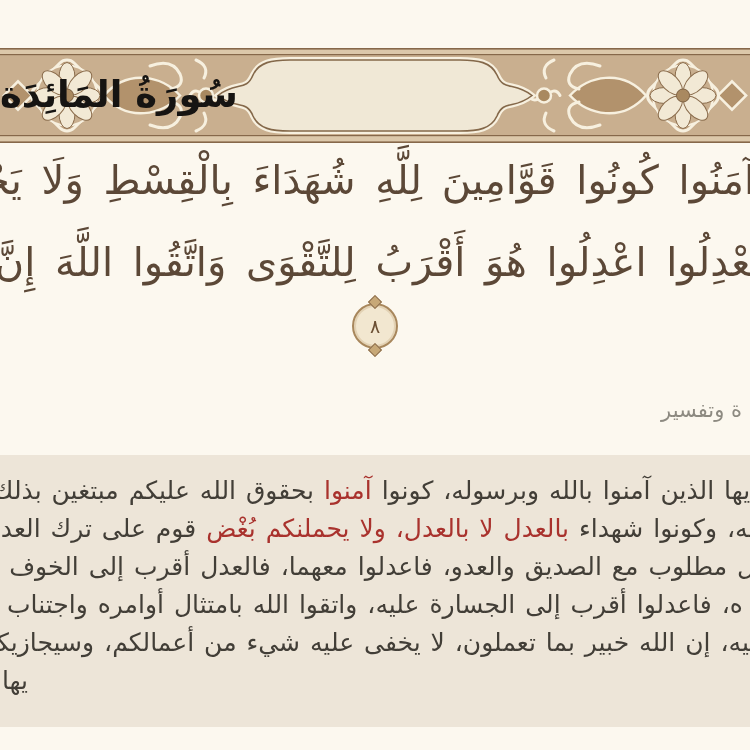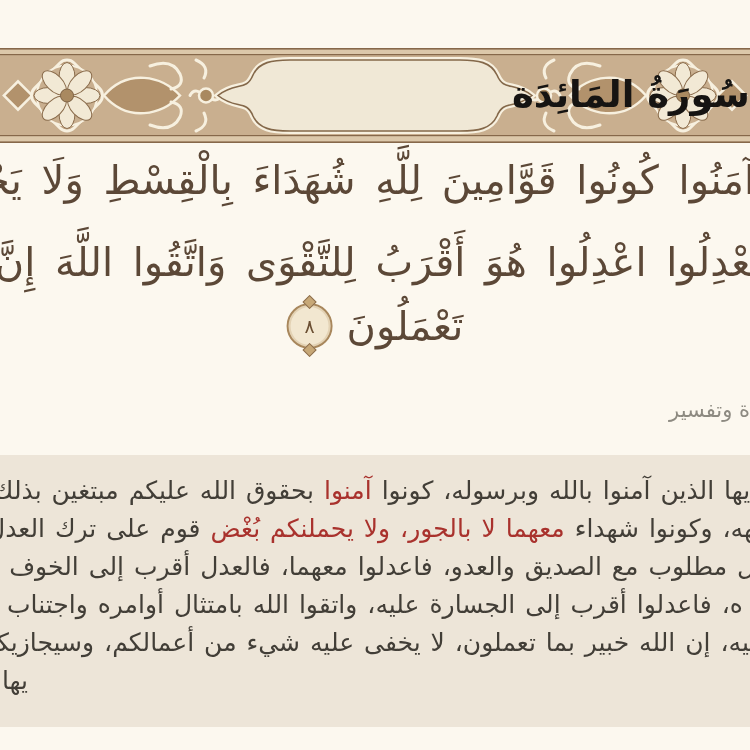--- a/index.html
+++ b/index.html
@@ -8,21 +8,21 @@
     background:var(--bg,#FCF8EF);
     font-family:"DejaVu Sans", sans-serif;
   }
   .page{position:absolute;inset:0;overflow:hidden;}
 
   
   .header-band{position:absolute;top:48px;left:0;width:750px;height:95px;}
   .header-band svg{position:absolute;top:0;left:0;}
   .surah-title{
     position:absolute;top:10px;left:0;width:750px;height:74px;
-    line-height:74px;text-align:right;
+    line-height:74px;text-align:left;
     font-size:37px;font-weight:bold;color:#161412;
     direction:rtl;letter-spacing:0px;
   }
 
   
   .verse-line{
     position:absolute;left:50%;transform:translateX(-50%);
     white-space:nowrap;direction:rtl;
     color:var(--verse,#5C4837);
     font-size:40px;line-height:60px;height:60px;
@@ -44,21 +44,21 @@
   .ayah-medallion::before,.ayah-medallion::after{
     content:"";position:absolute;left:50%;width:8px;height:8px;
     background:#C7A877;border:1px solid #8A6C4C;
     transform:translateX(-50%) rotate(45deg);
   }
   .ayah-medallion::before{top:-8px;}
   .ayah-medallion::after{bottom:-8px;}
 
   
   .section-label{
-    position:absolute;top:398px;right:0;
+    position:absolute;top:398px;right:8px;
     font-size:21px;color:#8D8A81;direction:rtl;white-space:nowrap;
   }
 
   
   .tafsir-box{
     position:absolute;top:455px;left:-30px;right:-30px;height:272px;
     background:var(--box,#EDE5D8);border-radius:14px;
     padding-top:17px;box-sizing:border-box;overflow:hidden;
   }
   .t-line{position:relative;height:38px;}
@@ -129,35 +129,34 @@
                C478,12 491,14 497,27 C504,44 514,33 532,47.5
                C514,62 504,51 497,68 C491,81 478,83 460,83 L290,83
                C272,83 259,81 253,68 C246,51 236,62 218,47.5 Z" fill="#F0E8D6" stroke="#84684A" stroke-width="1.6"></path>
     </svg>
     <div class="surah-title">سُورَةُ المَائِدَة</div>
   </div>
 
   <div class="verse-line vl1">يَا أَيُّهَا الَّذِينَ آمَنُوا كُونُوا قَوَّامِينَ لِلَّهِ شُهَدَاءَ بِالْقِسْطِ وَلَا يَجْرِمَنَّكُمْ شَنَآنُ</div>
   <div class="verse-line vl2">قَوْمٍ عَلَى أَلَّا تَعْدِلُوا اعْدِلُوا هُوَ أَقْرَبُ لِلتَّقْوَى وَاتَّقُوا اللَّهَ إِنَّ اللَّهَ خَبِيرٌ بِمَا</div>
   <div class="verse-line vl3">
-    <span>تَعْمَلُونَ</span>
     <span class="ayah-medallion">
         <span class="num">٨</span>
       </span>
   </div>
 
   <div class="section-label">ة وتفسير</div>
 
   <div class="tafsir-box">
     <div id="tafsir-lines">
         <div class="t-line">
           <span class="t-inner"><span>أيها الذين آمنوا بالله وبرسوله، كونوا </span><span class="red">آمنوا</span><span> بحقوق الله عليكم مبتغين بذلك</span></span>
         </div>
         <div class="t-line">
-          <span class="t-inner"><span>جهه، وكونوا شهداء </span><span class="red">معهما لا بالجور، ولا يحملنكم بُغْض</span><span> قوم على ترك العدل،</span></span>
+          <span class="t-inner"><span>جهه، وكونوا شهداء </span><span class="red">بالعدل لا بالعدل، ولا يحملنكم بُغْض</span><span> قوم على ترك العدل،</span></span>
         </div>
         <div class="t-line">
           <span class="t-inner"><span>عدل مطلوب مع الصديق والعدو، فاعدلوا معهما، فالعدل أقرب إلى الخوف من</span></span>
         </div>
         <div class="t-line">
           <span class="t-inner"><span>ه، فاعدلوا أقرب إلى الجسارة عليه، واتقوا الله بامتثال أوامره واجتناب</span></span>
         </div>
         <div class="t-line">
           <span class="t-inner"><span>اهيه، إن الله خبير بما تعملون، لا يخفى عليه شيء من أعمالكم، وسيجازيكم</span></span>
         </div>

